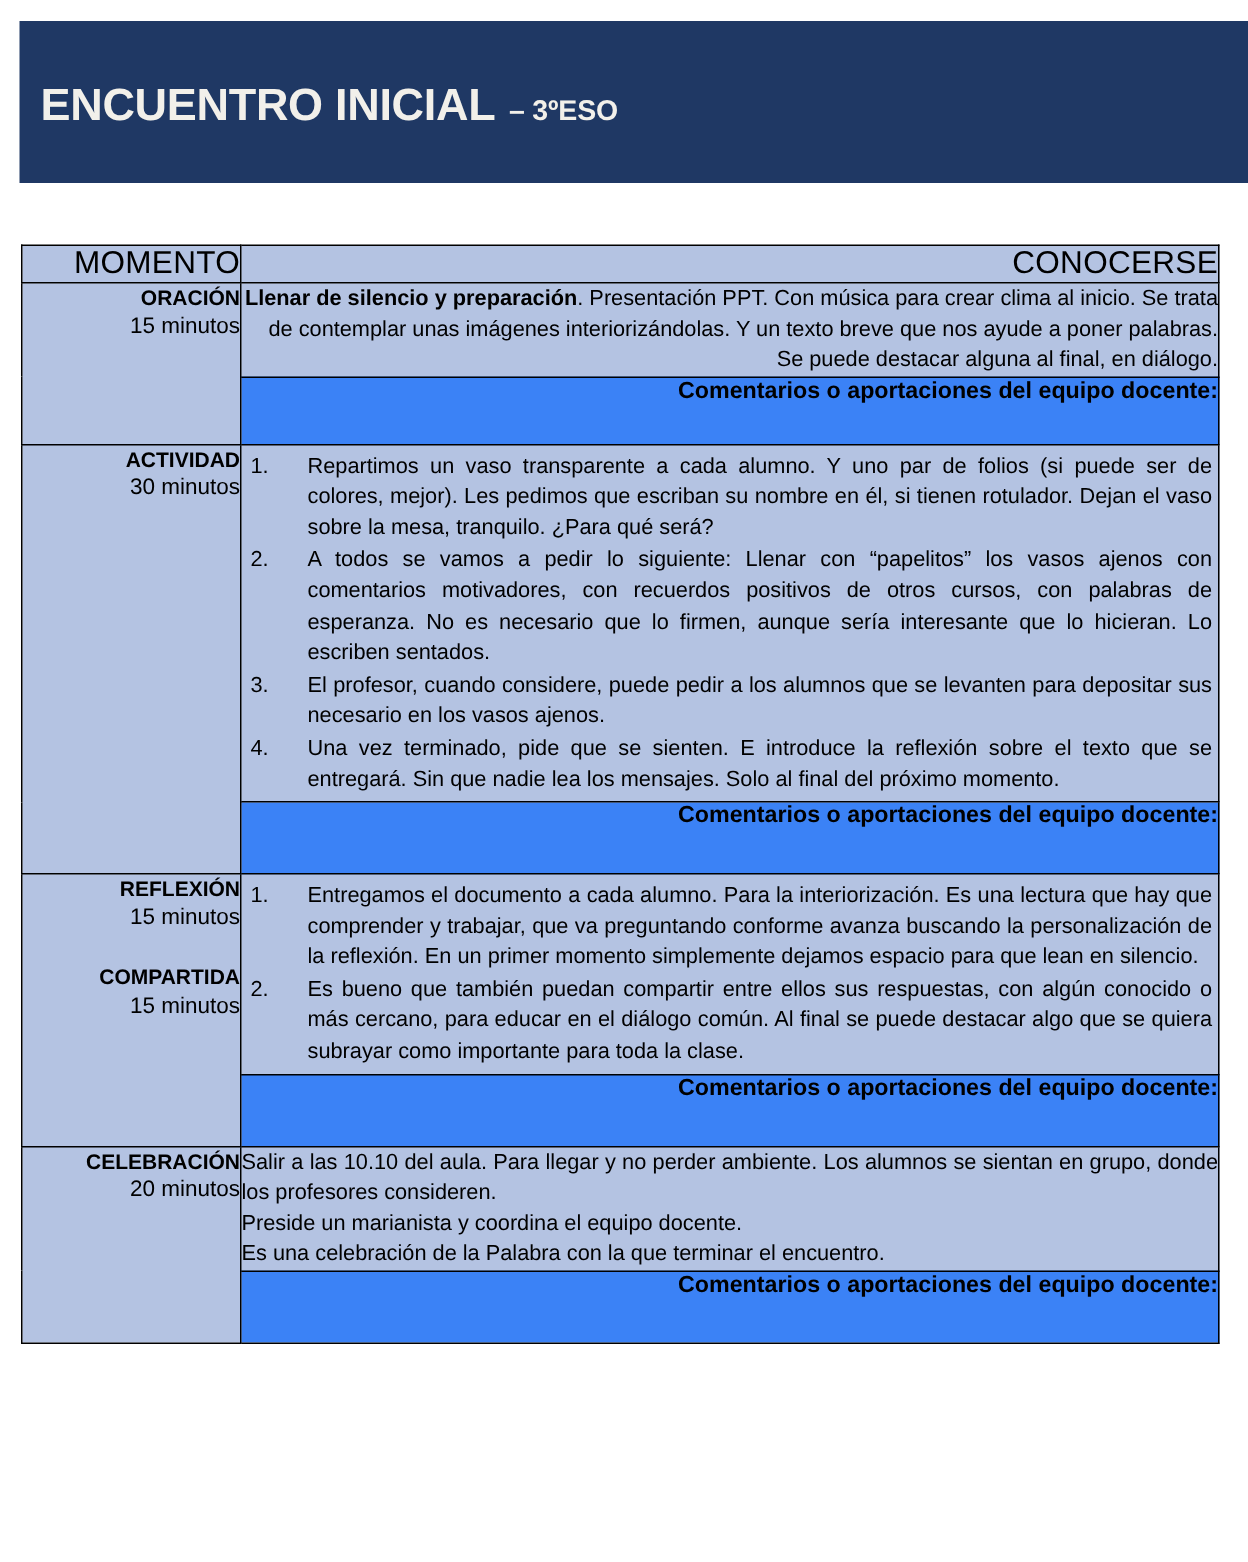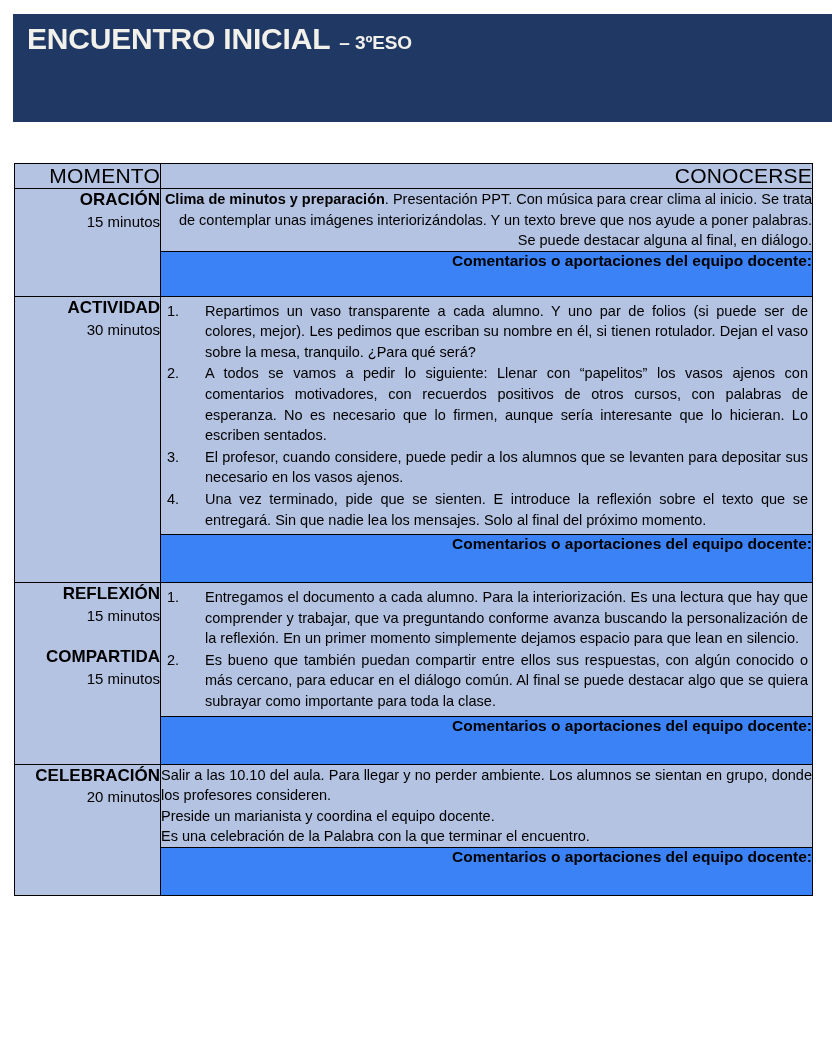--- a/index.html
+++ b/index.html
@@ -22,20 +22,21 @@
     top: 14px;
     width: 819px;
     height: 108px;
     background: #1f3864;
     box-sizing: border-box;
     padding: 7px 0 0 14px;
   }
   .banner-line {
     white-space: nowrap;
     line-height: 1.18;
+    margin-top: 32px;
   }
   .banner-line-1 { margin-bottom: 2px; }
   .title-main {
     font-size: 30px;
     font-weight: bold;
     color: #f2f0ea;
     letter-spacing: -0.2px;
   }
   .title-sub {
     font-size: 19px;
@@ -78,21 +79,21 @@
   }
 
   .moment-cell {
     background: #b4c3e2;
     text-align: center;
     vertical-align: middle;
     padding: 4px 2px;
     line-height: 1.34;
   }
   .moment-name {
-    font-size: 17px;
+    font-size: 14px;
     font-weight: bold;
     display: block;
   }
   .moment-time {
     font-size: 15px;
     font-weight: normal;
     display: block;
   }
   .moment-gap { display: block; height: 20px; }
 
@@ -158,21 +159,21 @@
       <th class="hdr">MOMENTO</th>
       <th class="hdr">CONOCERSE</th>
     </tr>
 
     <tr>
       <td class="moment-cell" rowspan="2">
         <span class="moment-name">ORACIÓN</span>
         <span class="moment-time">15 minutos</span>
       </td>
       <td class="dev-cell">
-        <p><span class="bold">Clima de minutos y preparación</span><span>. Presentación PPT. Con música para crear clima al inicio. Se trata de contemplar unas imágenes interiorizándolas. Y un texto breve que nos ayude a poner palabras. Se puede destacar alguna al final, en diálogo.</span></p>
+        <p><span class="bold">Llenar de silencio y preparación</span><span>. Presentación PPT. Con música para crear clima al inicio. Se trata de contemplar unas imágenes interiorizándolas. Y un texto breve que nos ayude a poner palabras. Se puede destacar alguna al final, en diálogo.</span></p>
       </td>
     </tr>
     <tr>
       <td class="comment-cell">Comentarios o aportaciones del equipo docente:</td>
     </tr>
 
     <tr>
       <td class="moment-cell" rowspan="2">
         <span class="moment-name">ACTIVIDAD</span>
         <span class="moment-time">30 minutos</span>

